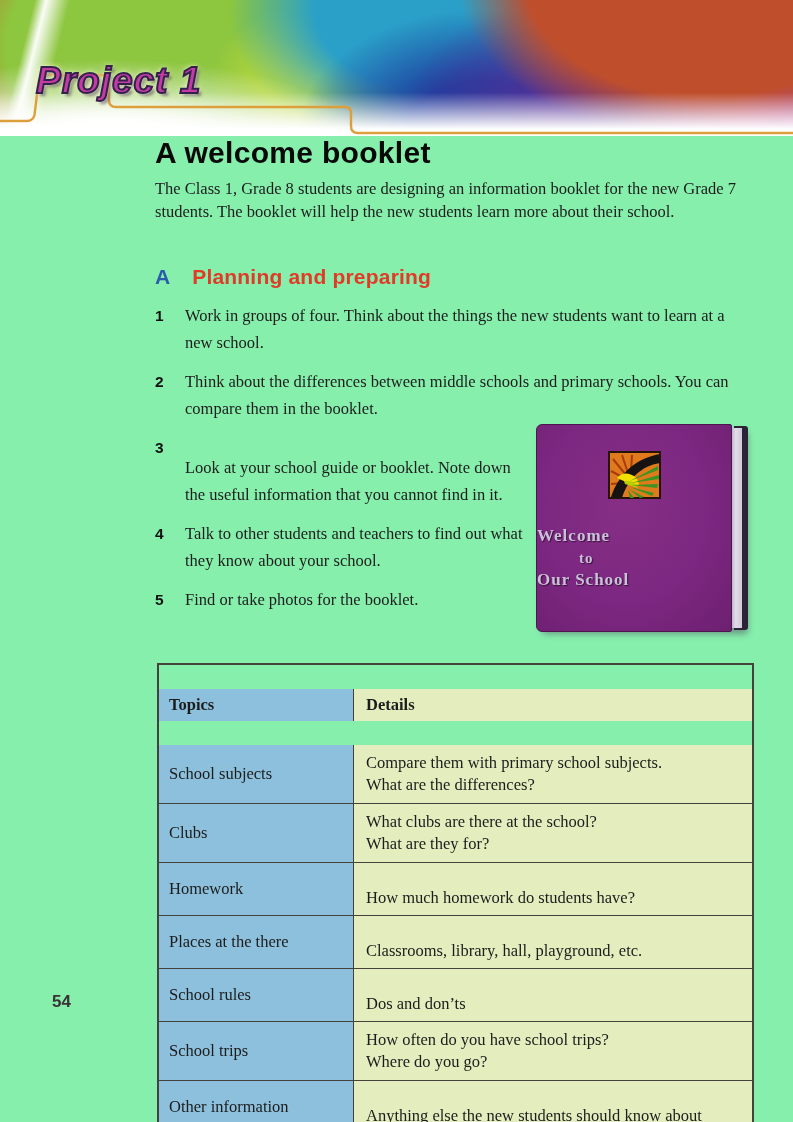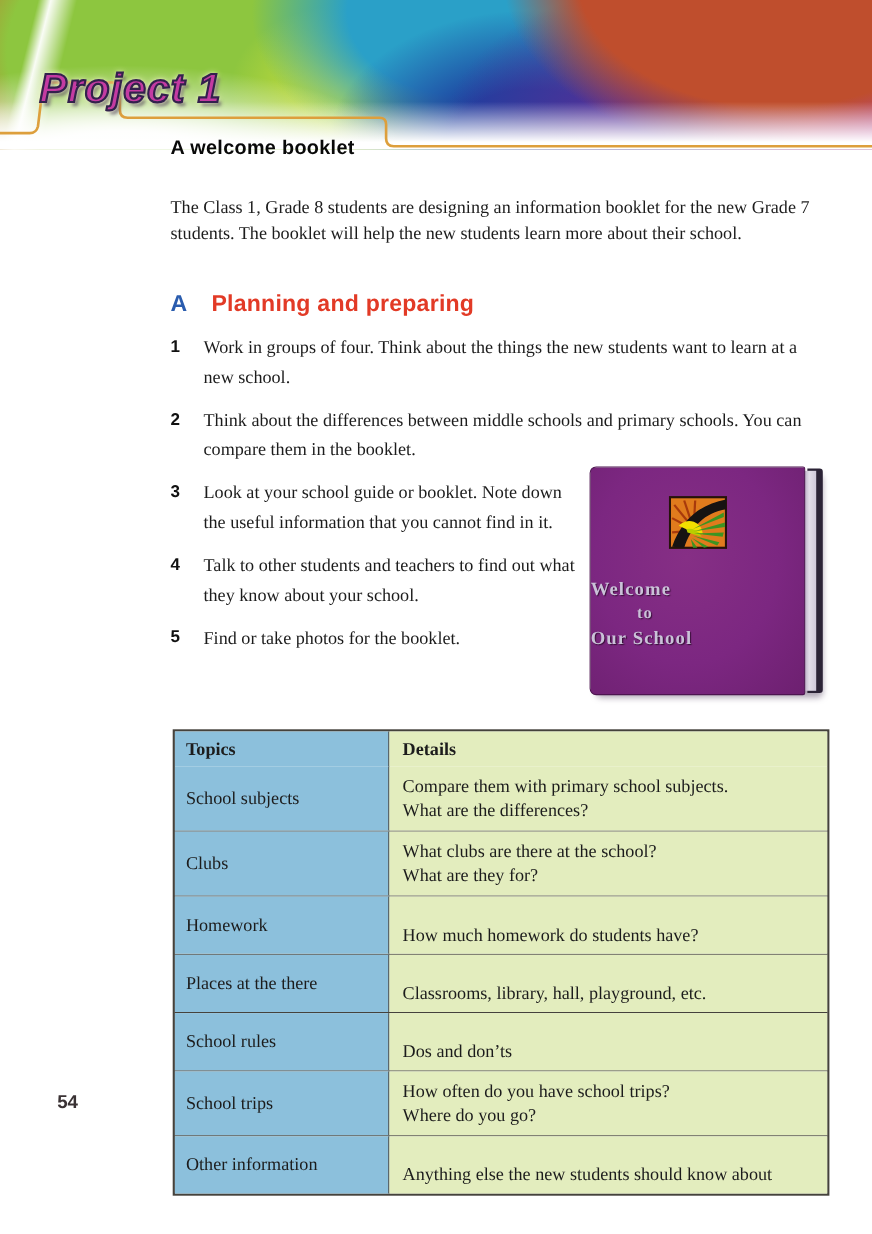--- a/index.html
+++ b/index.html
@@ -1,18 +1,18 @@
 <!DOCTYPE html>
 <html><head>
 <meta charset="utf-8">
 <style>
   html,body{margin:0;padding:0;background:#e9e9e9;}
   .page{
     position:relative; width:793px; height:1122px; margin:0 auto;
-    background:#ffffff; overflow:hidden;
+    background:#86efac; overflow:hidden;
     font-family:"Liberation Serif", serif; color:#1c1c1c;
   }
   
   .banner{
     position:absolute; left:0; top:0; width:793px; height:136px;
     background:
       radial-gradient(ellipse 430px 150px at 14% 112%, rgba(255,255,255,.96) 22%, rgba(255,255,255,0) 62%),
       linear-gradient(to bottom, rgba(255,255,255,0) 68%, #ffffff 95%),
       linear-gradient(104deg, rgba(255,255,255,0) 4.2%, rgba(255,255,255,.95) 5.6%, rgba(255,255,255,0) 8.5%),
       radial-gradient(ellipse 310px 200px at 89% -14%, #bf4e2d 58%, rgba(191,78,45,0) 80%),
@@ -29,43 +29,43 @@
   .project-title{
     position:absolute; left:36px; top:60px;
     font-family:"Liberation Sans", sans-serif;
     font-weight:bold; font-style:italic; font-size:37px; letter-spacing:1px;
     color:#c43ba2;
     -webkit-text-stroke:2px #33214d;
     text-shadow:0 0 7px rgba(255,252,214,.95), 0 0 3px rgba(255,252,214,.9), 3px 3px 3px rgba(46,24,66,.55);
   }
   
   .doc-title{
-    position:absolute; left:155px; top:124px;
+    position:absolute; left:155px; top:136px;
     font-family:"Liberation Sans", sans-serif; font-weight:bold;
-    font-size:18px; letter-spacing:.3px; color:#090909;
+    font-size:30px; letter-spacing:.3px; color:#090909;
   }
   .intro{
     position:absolute; left:155px; top:178px; width:596px;
     font-size:16.5px; line-height:22.5px;
   }
   .section-head{
     position:absolute; left:155px; top:265px;
     font-family:"Liberation Sans", sans-serif; font-weight:bold; font-size:21px;
   }
   .section-letter{color:#2a5cae; margin-right:22px;}
   .section-name{color:#e23a26; letter-spacing:.2px;}
   
   .steps{position:absolute; left:155px; top:302px; width:598px;}
   .step{display:flex; margin-bottom:12px;}
   .step-num{
     flex:0 0 30px; font-family:"Liberation Sans", sans-serif;
     font-weight:bold; font-size:15.5px; line-height:27px; color:#111;
   }
   .step-text{font-size:16.5px; line-height:27px;}
-  .step:nth-child(3) .step-text{max-width:338px;}
+  .step:nth-child(3) .step-text{max-width:338px;margin-top:20px;}
   .step:nth-child(4) .step-text{max-width:352px;}
   
   .booklet{position:absolute; left:536px; top:424px; width:212px; height:210px;}
   .booklet-shadow{position:absolute; left:6px; top:8px; width:206px; height:202px; background:rgba(72,52,84,.45); filter:blur(3px); border-radius:4px;}
   .booklet-back{position:absolute; right:0; top:2px; width:14px; height:204px; background:#2b2336; border-radius:0 3px 3px 0;}
   .booklet-pages{position:absolute; right:6px; top:4px; width:14px; height:200px; background:linear-gradient(to right,#9b8aa8,#e2dde9 55%,#cfc8da);}
   .booklet-cover{
     position:absolute; left:0; top:0; width:194px; height:206px;
     background:radial-gradient(ellipse at 45% 40%, #862f85 0%, #7c2781 55%, #6d2070 100%);
     border-radius:6px 2px 2px 6px; border:1px solid #4d1450;
@@ -77,21 +77,21 @@
     text-shadow:1px 1px 1px rgba(40,10,40,.8);
   }
   .booklet-text .small{font-size:15px;padding-left:42px;}
   
   .topics-table{
     position:absolute; left:157px; top:663px; width:593px;
     border:2px solid #45423c; border-collapse:collapse;
     font-size:16.5px;
   }
   .t-row{display:flex; border-top:1px solid #45423c;}
-  .t-row:first-child{border-top:none;}
+  .t-row:first-child{border-top:none;margin-top:24px;}
   .cell-topic{
     flex:0 0 176px; background:#8cc0dc; border-right:1px solid #45423c;
     padding:6px 8px 6px 10px; display:flex; flex-direction:column; justify-content:center;
     line-height:22px;
   }
   .cell-details{
     flex:1; background:#e3edbe; padding:24px 8px 6px 12px;
     display:flex; flex-direction:column; justify-content:center; line-height:22px;
   }
   .t-header .cell-topic,.t-header .cell-details{font-weight:bold; padding-top:5px; padding-bottom:5px;}

